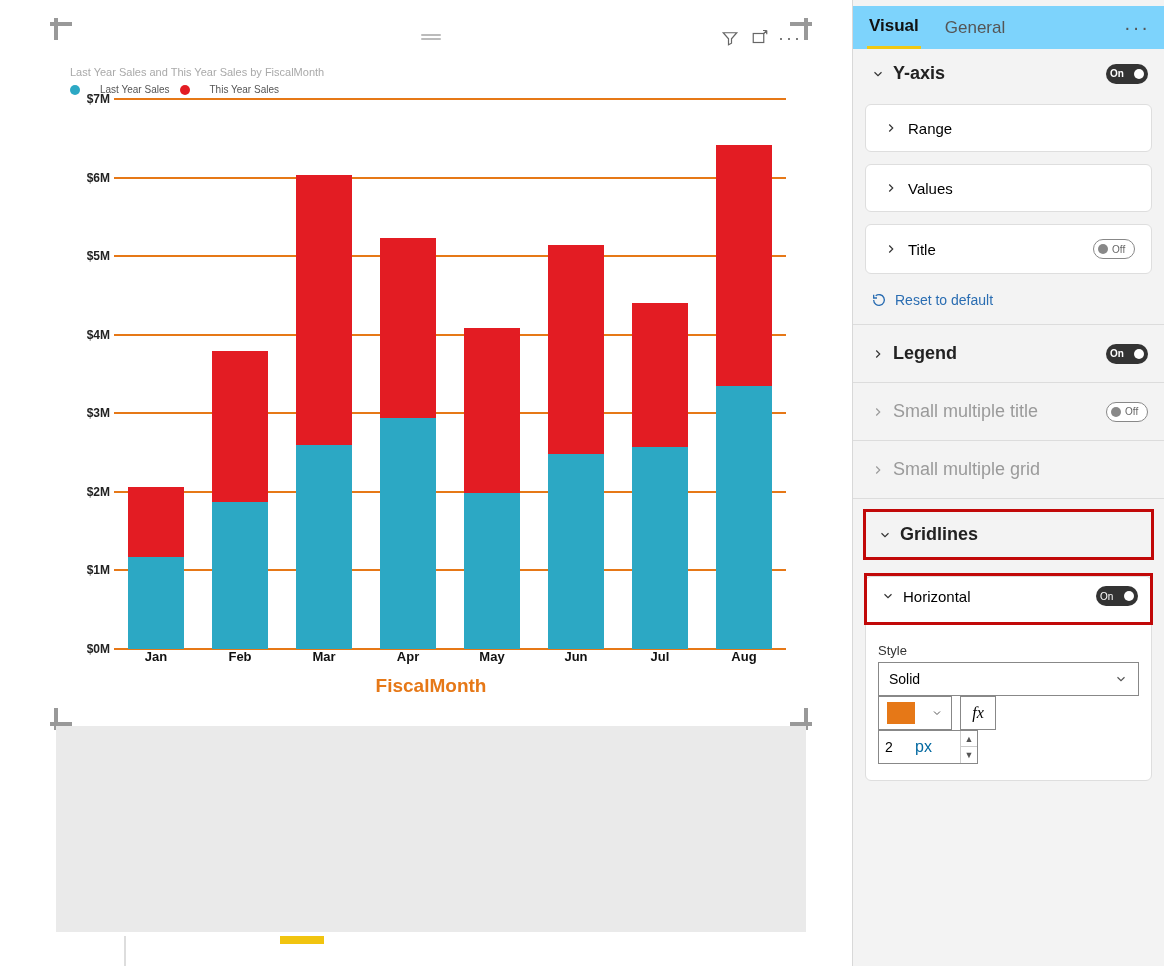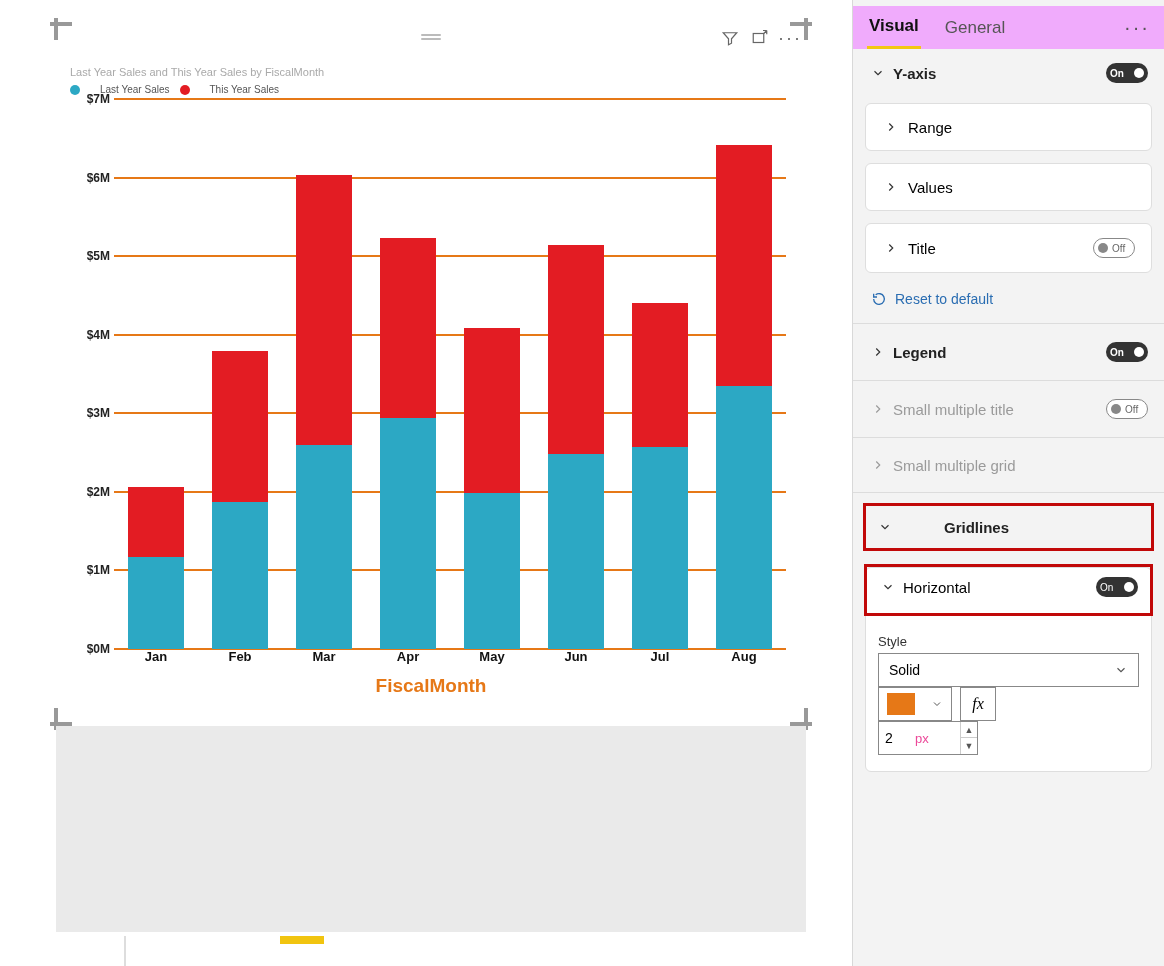--- a/index.html
+++ b/index.html
@@ -34,25 +34,25 @@
   .bar-stack { width:56px; position:relative;}
   .seg-bottom { background:#2ca8c4; width:100%; }
   .seg-top { background:#e31c23; width:100%; }
   .x-labels { position:absolute; left:44px; right:0; bottom:0; height:20px; display:flex; justify-content:space-around;}
   .x-label { font-size:13px; font-weight:700; color:#111; width:56px; text-align:center;}
   .axis-title { text-align:center; font-size:19px; font-weight:700; color:#e67817; padding-top:6px;}
   .lower-grey { position:absolute; left:56px; top:726px; width:750px; height:206px; background:#eaeaea;}
   .yellow-tab { position:absolute; left:280px; bottom:22px; width:44px; height:8px; background:#f1c40f;}
   .vsep { position:absolute; left:124px; bottom:0; width:2px; height:30px; background:#ddd;}
   .format-panel { flex:1; border-left:1px solid #d8d8d8; background:#f3f3f3; display:flex; flex-direction:column; padding-top:6px;}
-  .tab-bar { display:flex; align-items:center; padding:0 14px; gap:22px; background:#f0abfc;}
+  .tab-bar { display:flex; align-items:center; padding:0 14px; gap:22px; background:#7dd3fc;}
   .tab { padding:10px 2px; font-size:17px; color:#555; cursor:pointer;}
   .tab.active { font-weight:600; color:#111; border-bottom:3px solid #f2c811; }
   .tab-more { margin-left:auto; font-size:20px; color:#555; letter-spacing:2px; cursor:pointer;}
-  .sec-header { display:flex; align-items:center; padding:14px 16px; font-size:15px; color:#222; cursor:pointer;}
+  .sec-header { display:flex; align-items:center; padding:14px 16px; font-size:18px; color:#222; cursor:pointer;}
   .sec-header.bold { font-weight:600; }
   .sec-header.muted { color:#9a9a9a; }
   .chev { width:18px; height:18px; display:inline-flex; align-items:center; justify-content:center; margin-right:6px;}
   .chev svg { stroke:#333; }
   .sec-header.muted .chev svg { stroke:#9a9a9a;}
   .toggle { margin-left:auto; width:42px; height:20px; border-radius:10px; display:flex; align-items:center; padding:0 4px; font-size:10px; color:#fff; cursor:pointer;}
   .toggle.on { background:#333; justify-content:flex-end;}
   .toggle.on::after { content:""; width:10px; height:10px; border-radius:50%; background:#fff; margin-left:4px;}
   .toggle.on::before { content:attr(data-label); margin-right:auto; }
   .toggle.off { background:#fff; border:1px solid #888; color:#666; justify-content:flex-start;}
@@ -67,21 +67,21 @@
   .sub-card { background:#fff; border:1px solid #dedede; border-radius:6px; margin:6px 12px; padding:10px 12px 16px;}
   .sub-card-hdr { display:flex; align-items:center; font-size:15px; font-weight:400; cursor:pointer; padding-bottom:6px;}
   .field-label { font-size:13px; color:#333; padding:10px 0 4px;}
   .select-box { border:1px solid #888; background:#fff; height:34px; display:flex; align-items:center; padding:0 10px; font-size:14px; cursor:pointer; justify-content:space-between; min-width:200px;}
   .color-row { display:flex; gap:8px; align-items:center;}
   .color-chip { border:1px solid #888; height:34px; width:74px; display:flex; align-items:center; padding:0 8px; justify-content:space-between; cursor:pointer;}
   .color-box { width:28px; height:22px; background:#e67817;}
   .fx-btn { border:1px solid #888; height:34px; width:36px; display:flex; align-items:center; justify-content:center; font-style:italic; font-family:"Times New Roman",serif; cursor:pointer;}
   .spinner { border:1px solid #888; height:34px; width:100px; display:flex; align-items:center;}
   .spinner input { border:none; width:36px; padding:0 6px; font-size:14px; outline:none; background:transparent;}
-  .spinner-unit { font-size:13px; color:#ec4899; margin-right:auto;}
+  .spinner-unit { font-size:16px; color:#0369a1; margin-right:auto;}
   .spin-btns { display:flex; flex-direction:column; border-left:1px solid #ccc;}
   .spin-btns div { width:16px; height:16px; display:flex; align-items:center; justify-content:center; font-size:9px; cursor:pointer; color:#555; border-bottom:1px solid #ccc;}
   .spin-btns div:last-child{border:none;}
   .gridlines-box { margin:6px 10px 10px;}
   .horiz-wrap { margin:8px 12px 6px;}
 </style>
 </head>
 <body>
 
 <div class="app">
@@ -294,21 +294,21 @@
       <span class="chev">
           <svg width="14" height="14" viewBox="0 0 24 24" fill="none" stroke-width="2">
             <path d="M9 6l6 6-6 6"></path>
           </svg>
         </span>
       <span>Small multiple grid</span>
     </div>
     <div class="divider"></div>
 
     <div class="red-box gridlines-box">
-      <div class="sec-header bold" style="padding:12px 10px;gap:44px;">
+      <div class="sec-header bold" style="padding:12px 10px;">
         <span class="chev">
             <svg width="14" height="14" viewBox="0 0 24 24" fill="none" stroke-width="2">
               <path d="M6 9l6 6 6-6"></path>
             </svg>
           </span>
         <span>Gridlines</span>
       </div>
     </div>
 
     <div class="sub-card">

